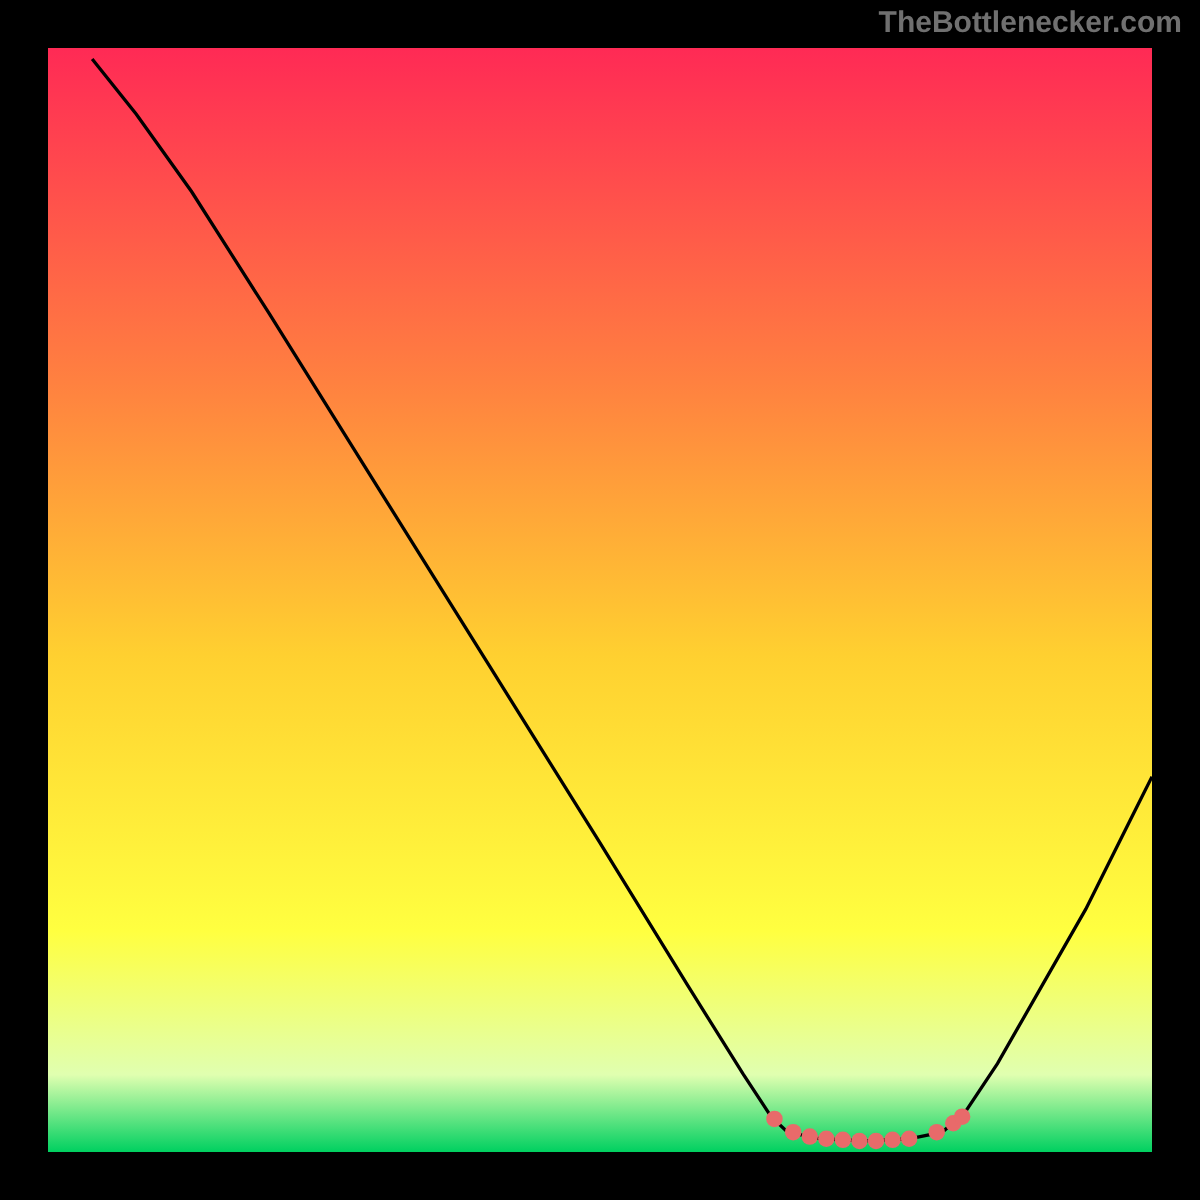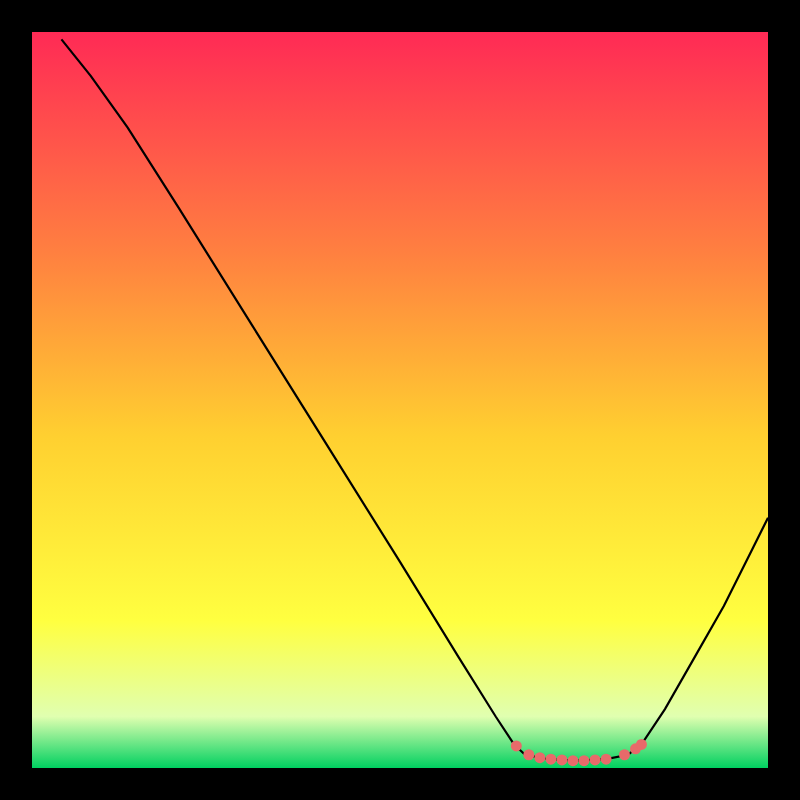--- a/index.html
+++ b/index.html
@@ -31,20 +31,21 @@
     top: 32px;
     width: 736px;
     height: 736px;
     overflow: hidden;
   }
 </style>
 </head>
 <body>
 
 <div class="container">
+  <div class="watermark">TheBottlenecker.com</div>
   <div class="plot-area">
     <svg id="chart-svg" width="736" height="736" viewBox="0 0 736 736" preserveAspectRatio="none">
         <defs>
           <linearGradient id="bg-grad" x1="0" y1="0" x2="0" y2="1">
             <stop offset="0%" stop-color="#ff2a55"></stop>
             <stop offset="30%" stop-color="#ff8040"></stop>
             <stop offset="55.00000000000001%" stop-color="#ffd030"></stop>
             <stop offset="80%" stop-color="#ffff40"></stop>
             <stop offset="93%" stop-color="#e0ffb0"></stop>
             <stop offset="100%" stop-color="#00d060"></stop>

